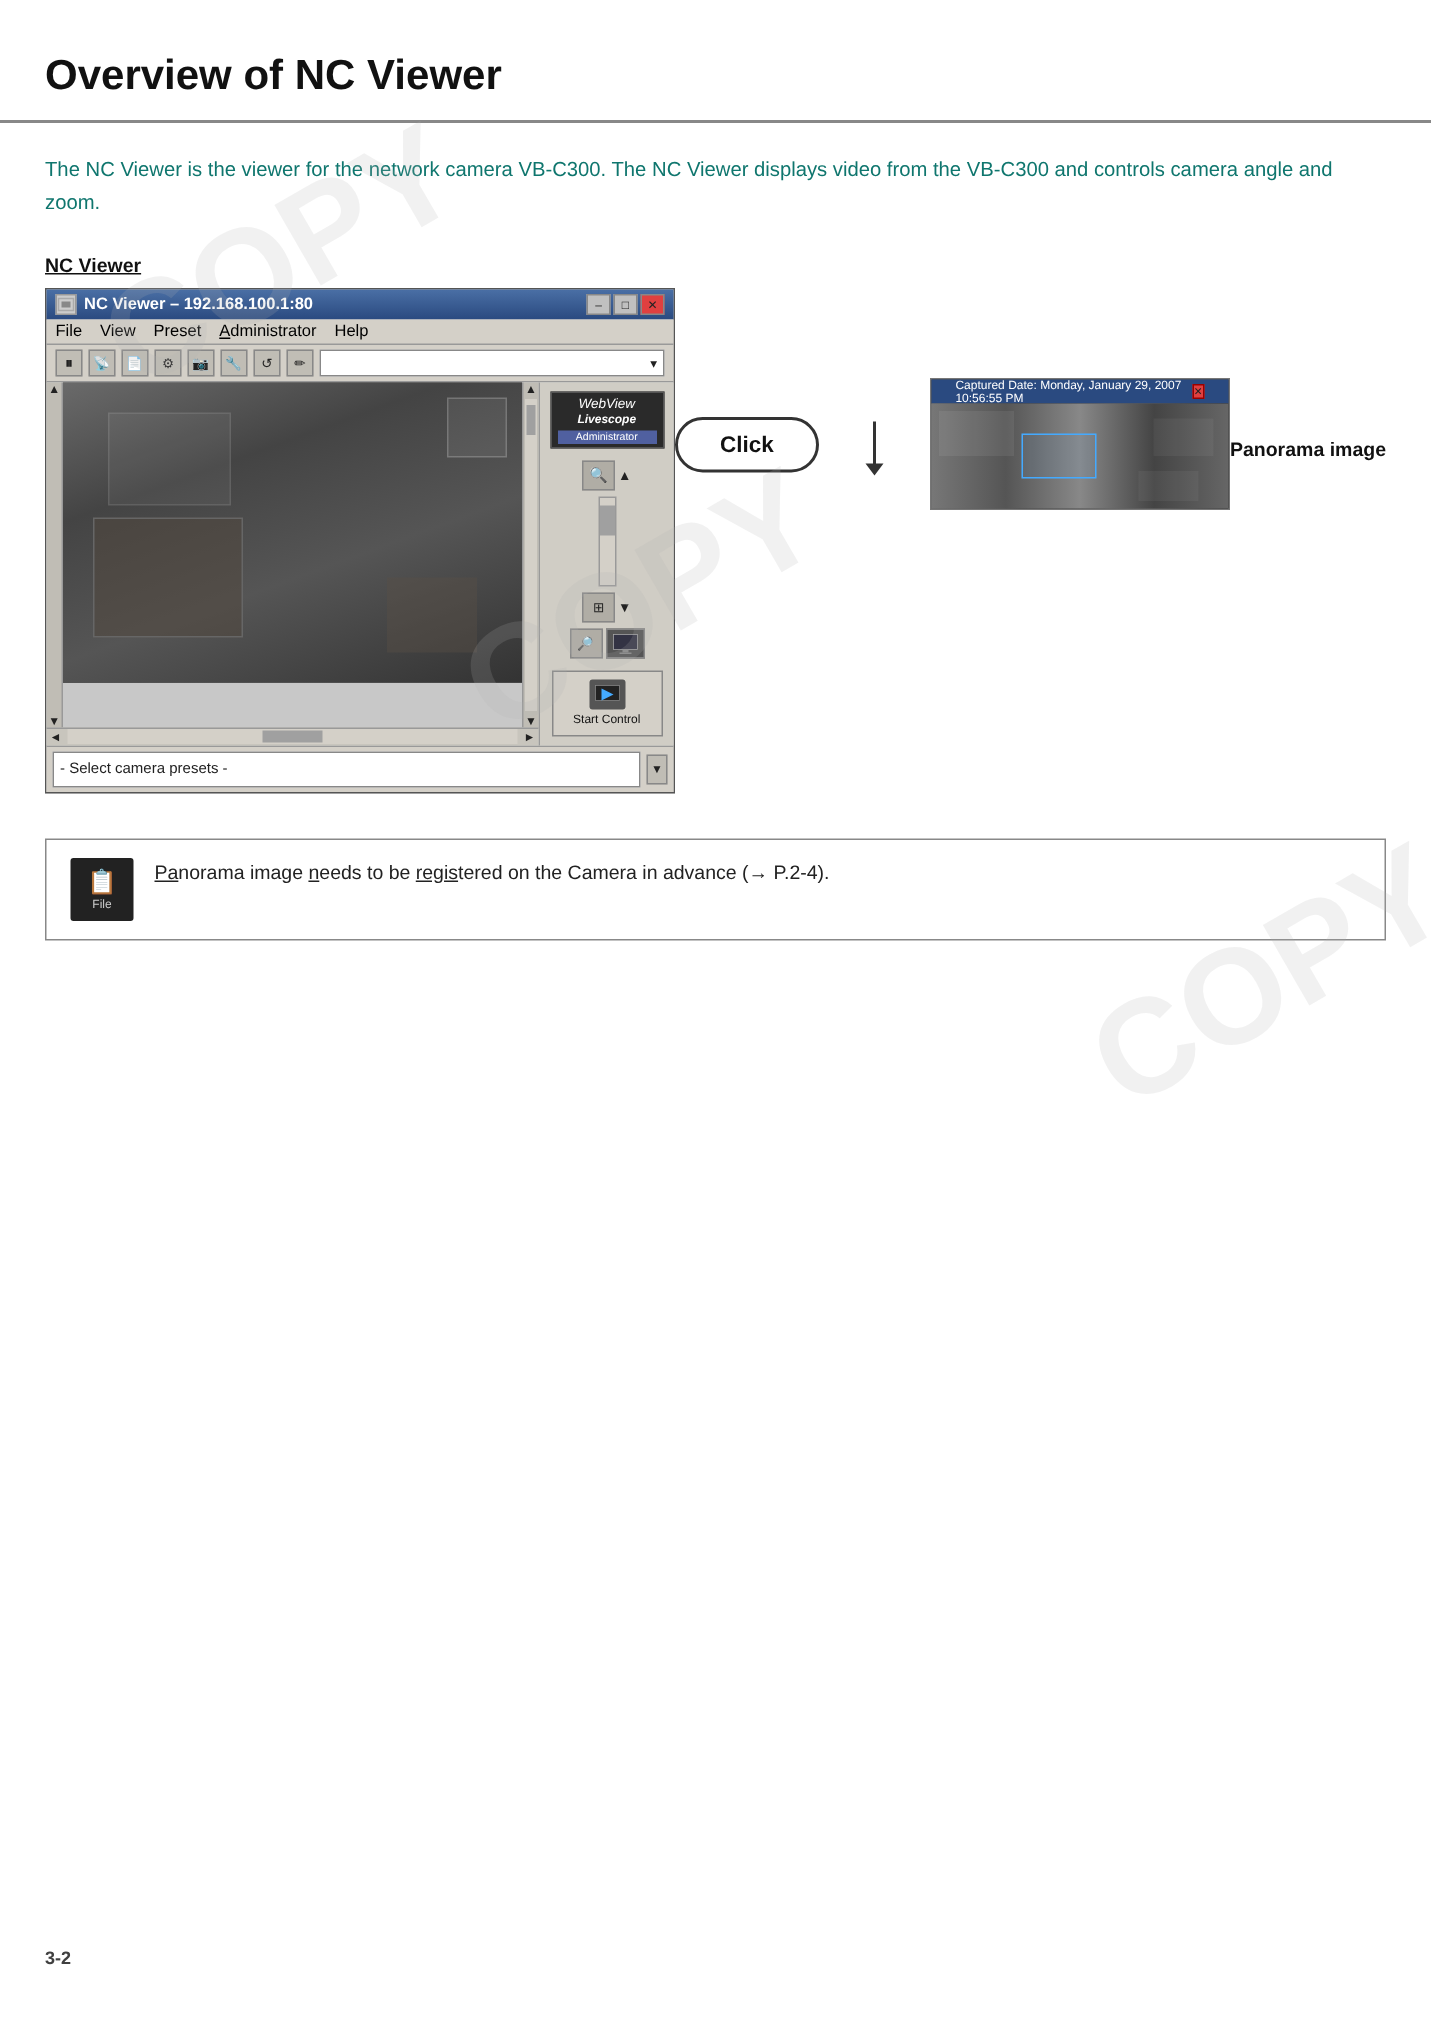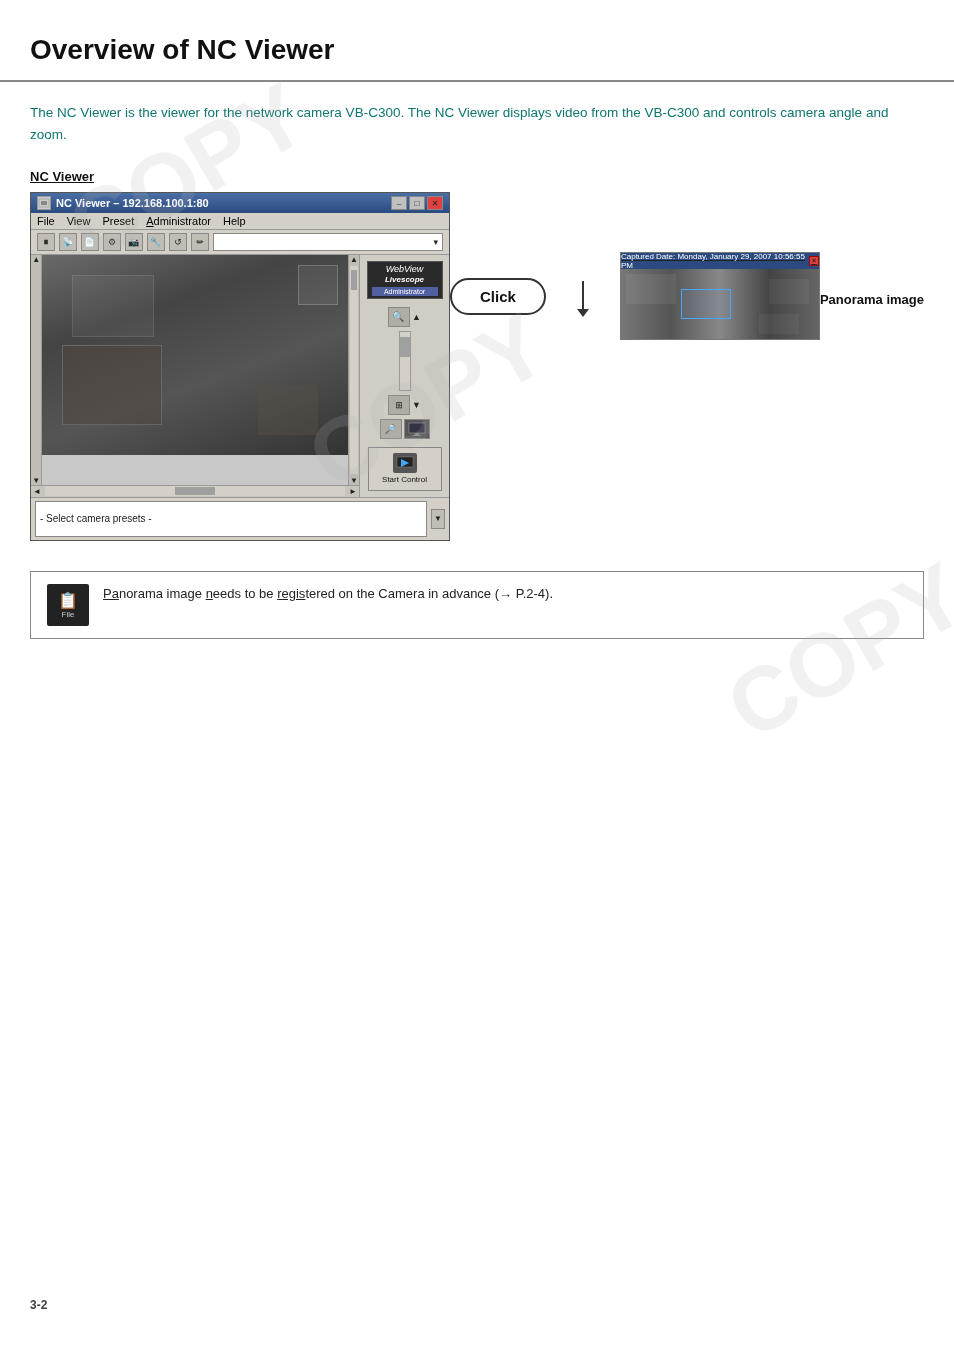--- a/index.html
+++ b/index.html
@@ -313,21 +313,21 @@
     .nc-bottom-bar {
       background: #d4d0c8;
       border-top: 1px solid #999;
       display: flex;
       align-items: center;
       padding: 3px 4px;
       gap: 4px;
     }
     .preset-dropdown {
       flex: 1;
-      height: 36px;
+      height: 24px;
       background: white;
       border: 1px solid #888;
       font-size: 10px;
       display: flex;
       align-items: center;
       padding: 0 4px;
     }
     .preset-arrow {
       width: 14px;
       height: 20px;
@@ -411,22 +411,21 @@
       width: 200px;
       border: 1.5px solid #777;
       background: #333;
     }
     .panorama-titlebar {
       background: #2a4a80;
       height: 16px;
       display: flex;
       align-items: center;
       justify-content: space-between;
-      padding: 0 0;
-      text-decoration: underline;
+      padding: 0 16px;
     }
     .panorama-title-text {
       color: white;
       font-size: 8px;
     }
     .panorama-close-btn {
       width: 10px;
       height: 10px;
       background: #e04040;
       border: 1px solid #900;

